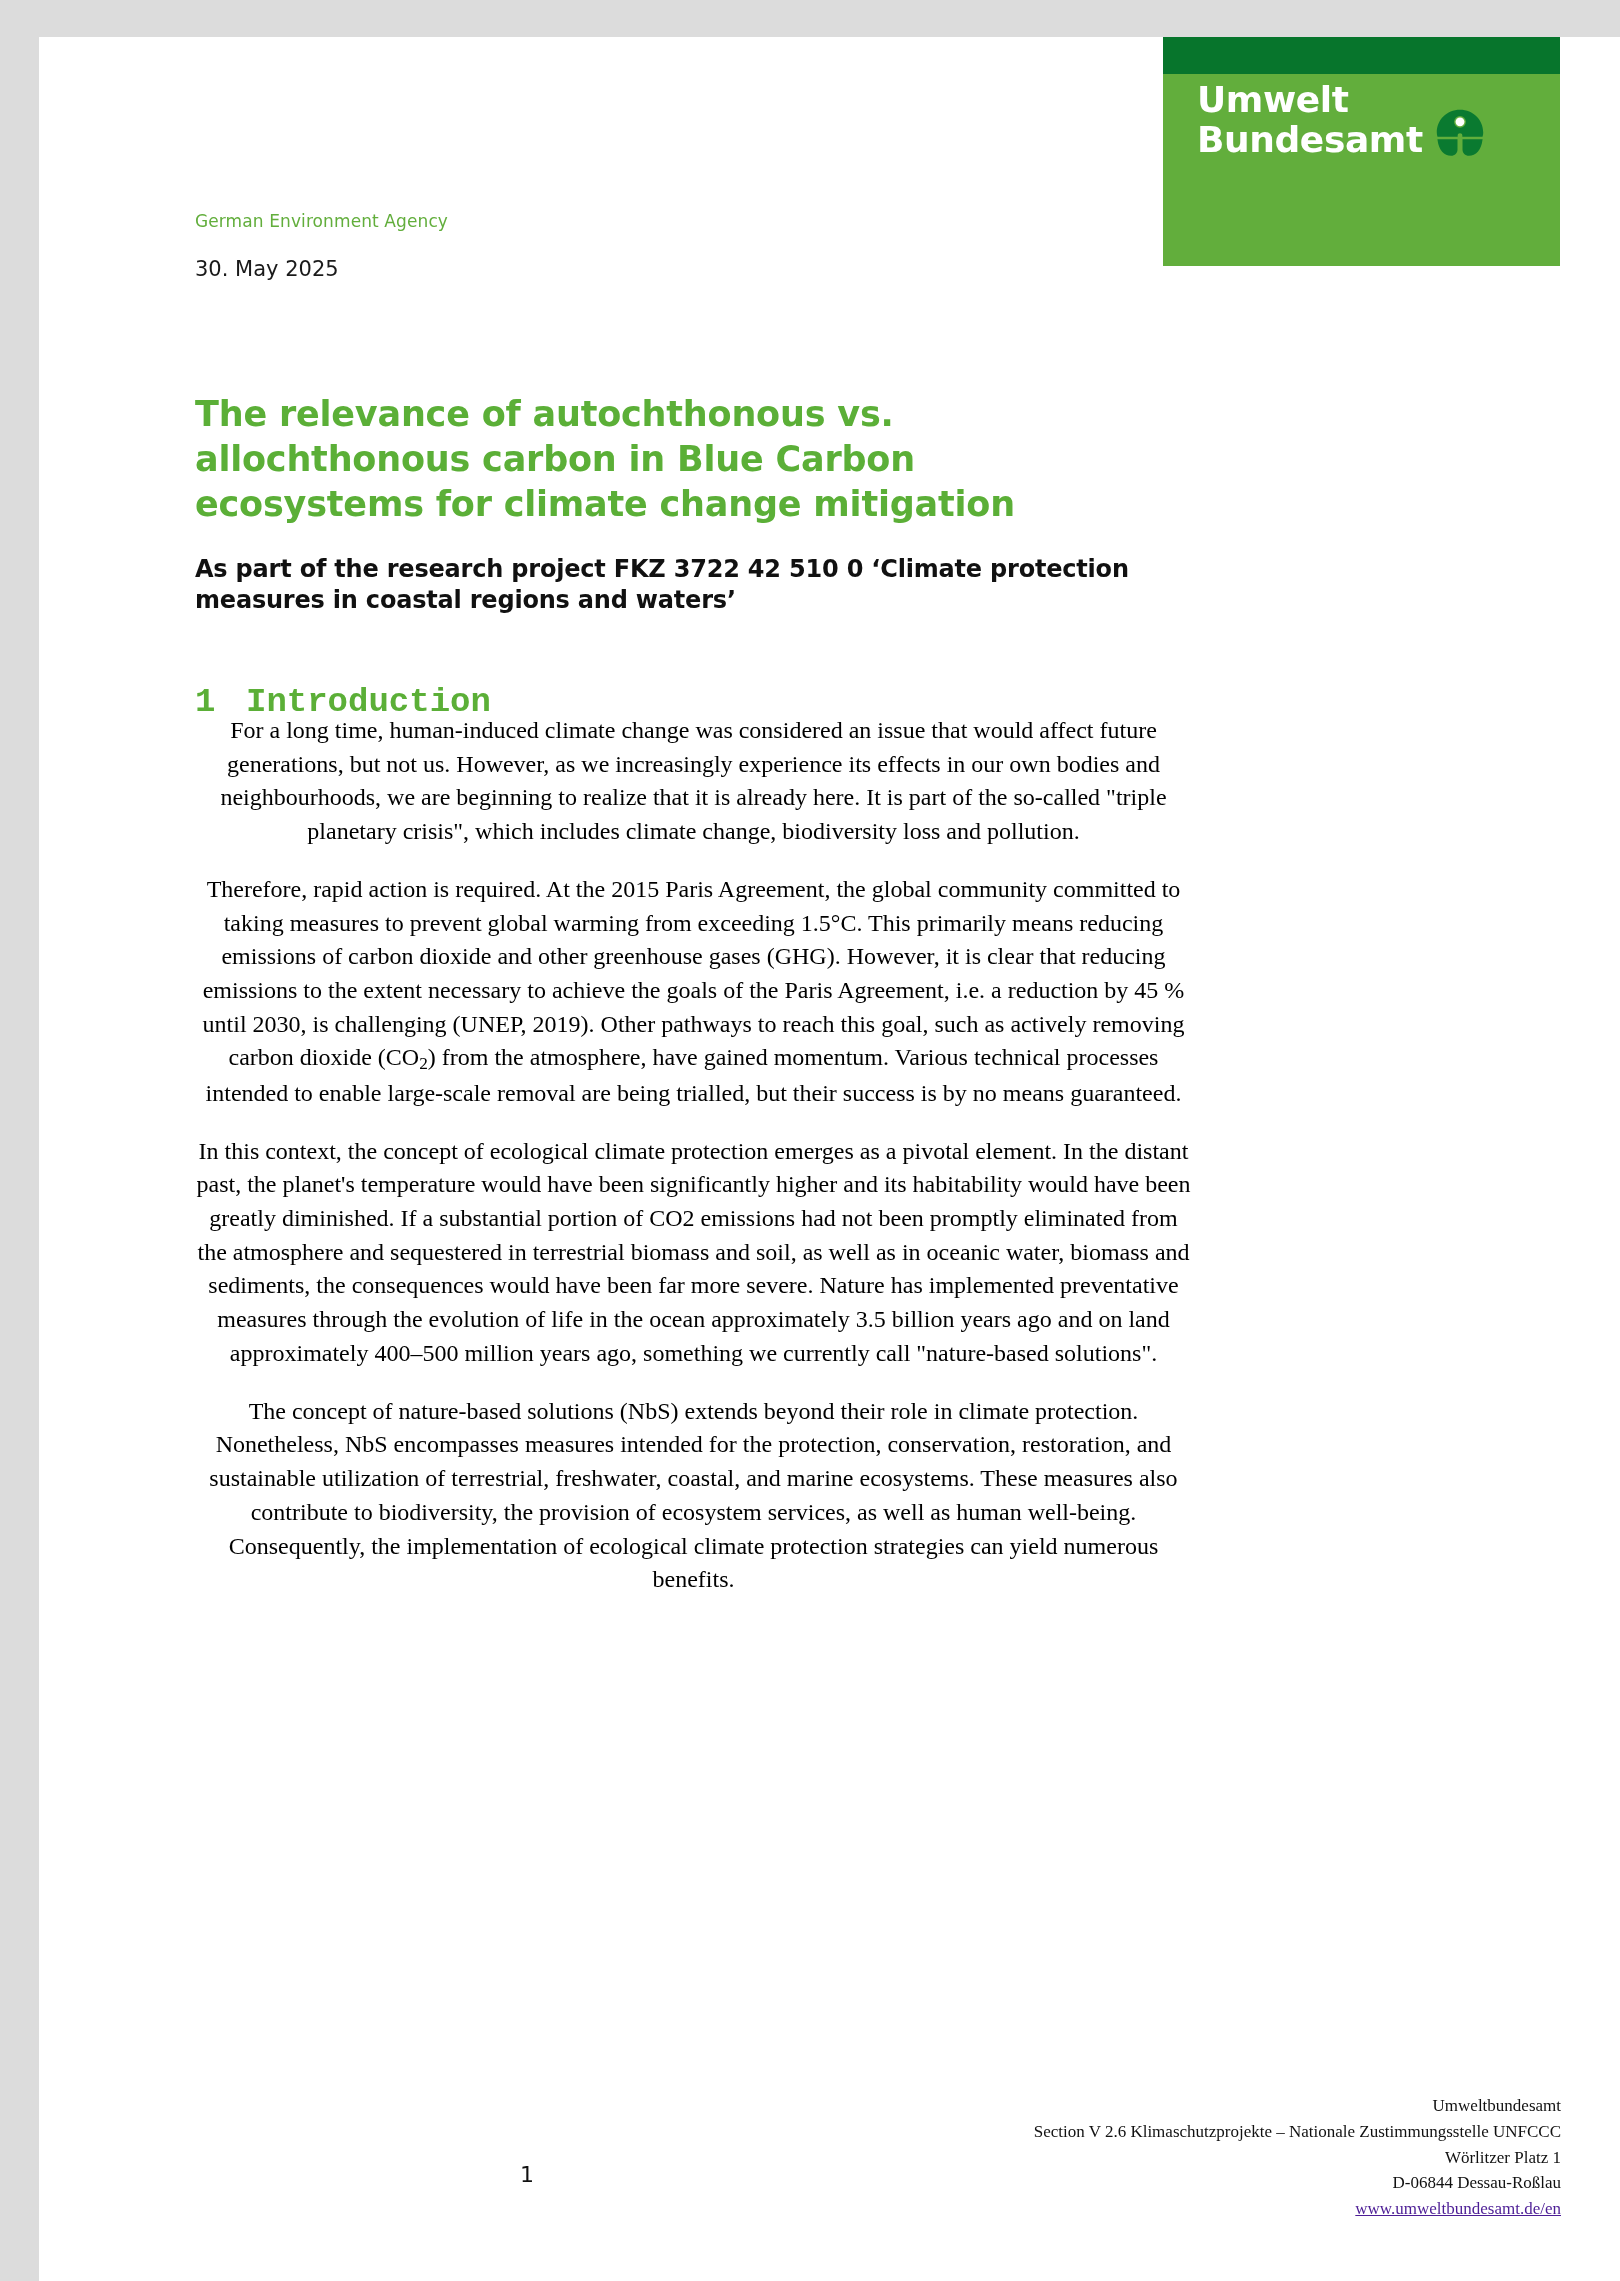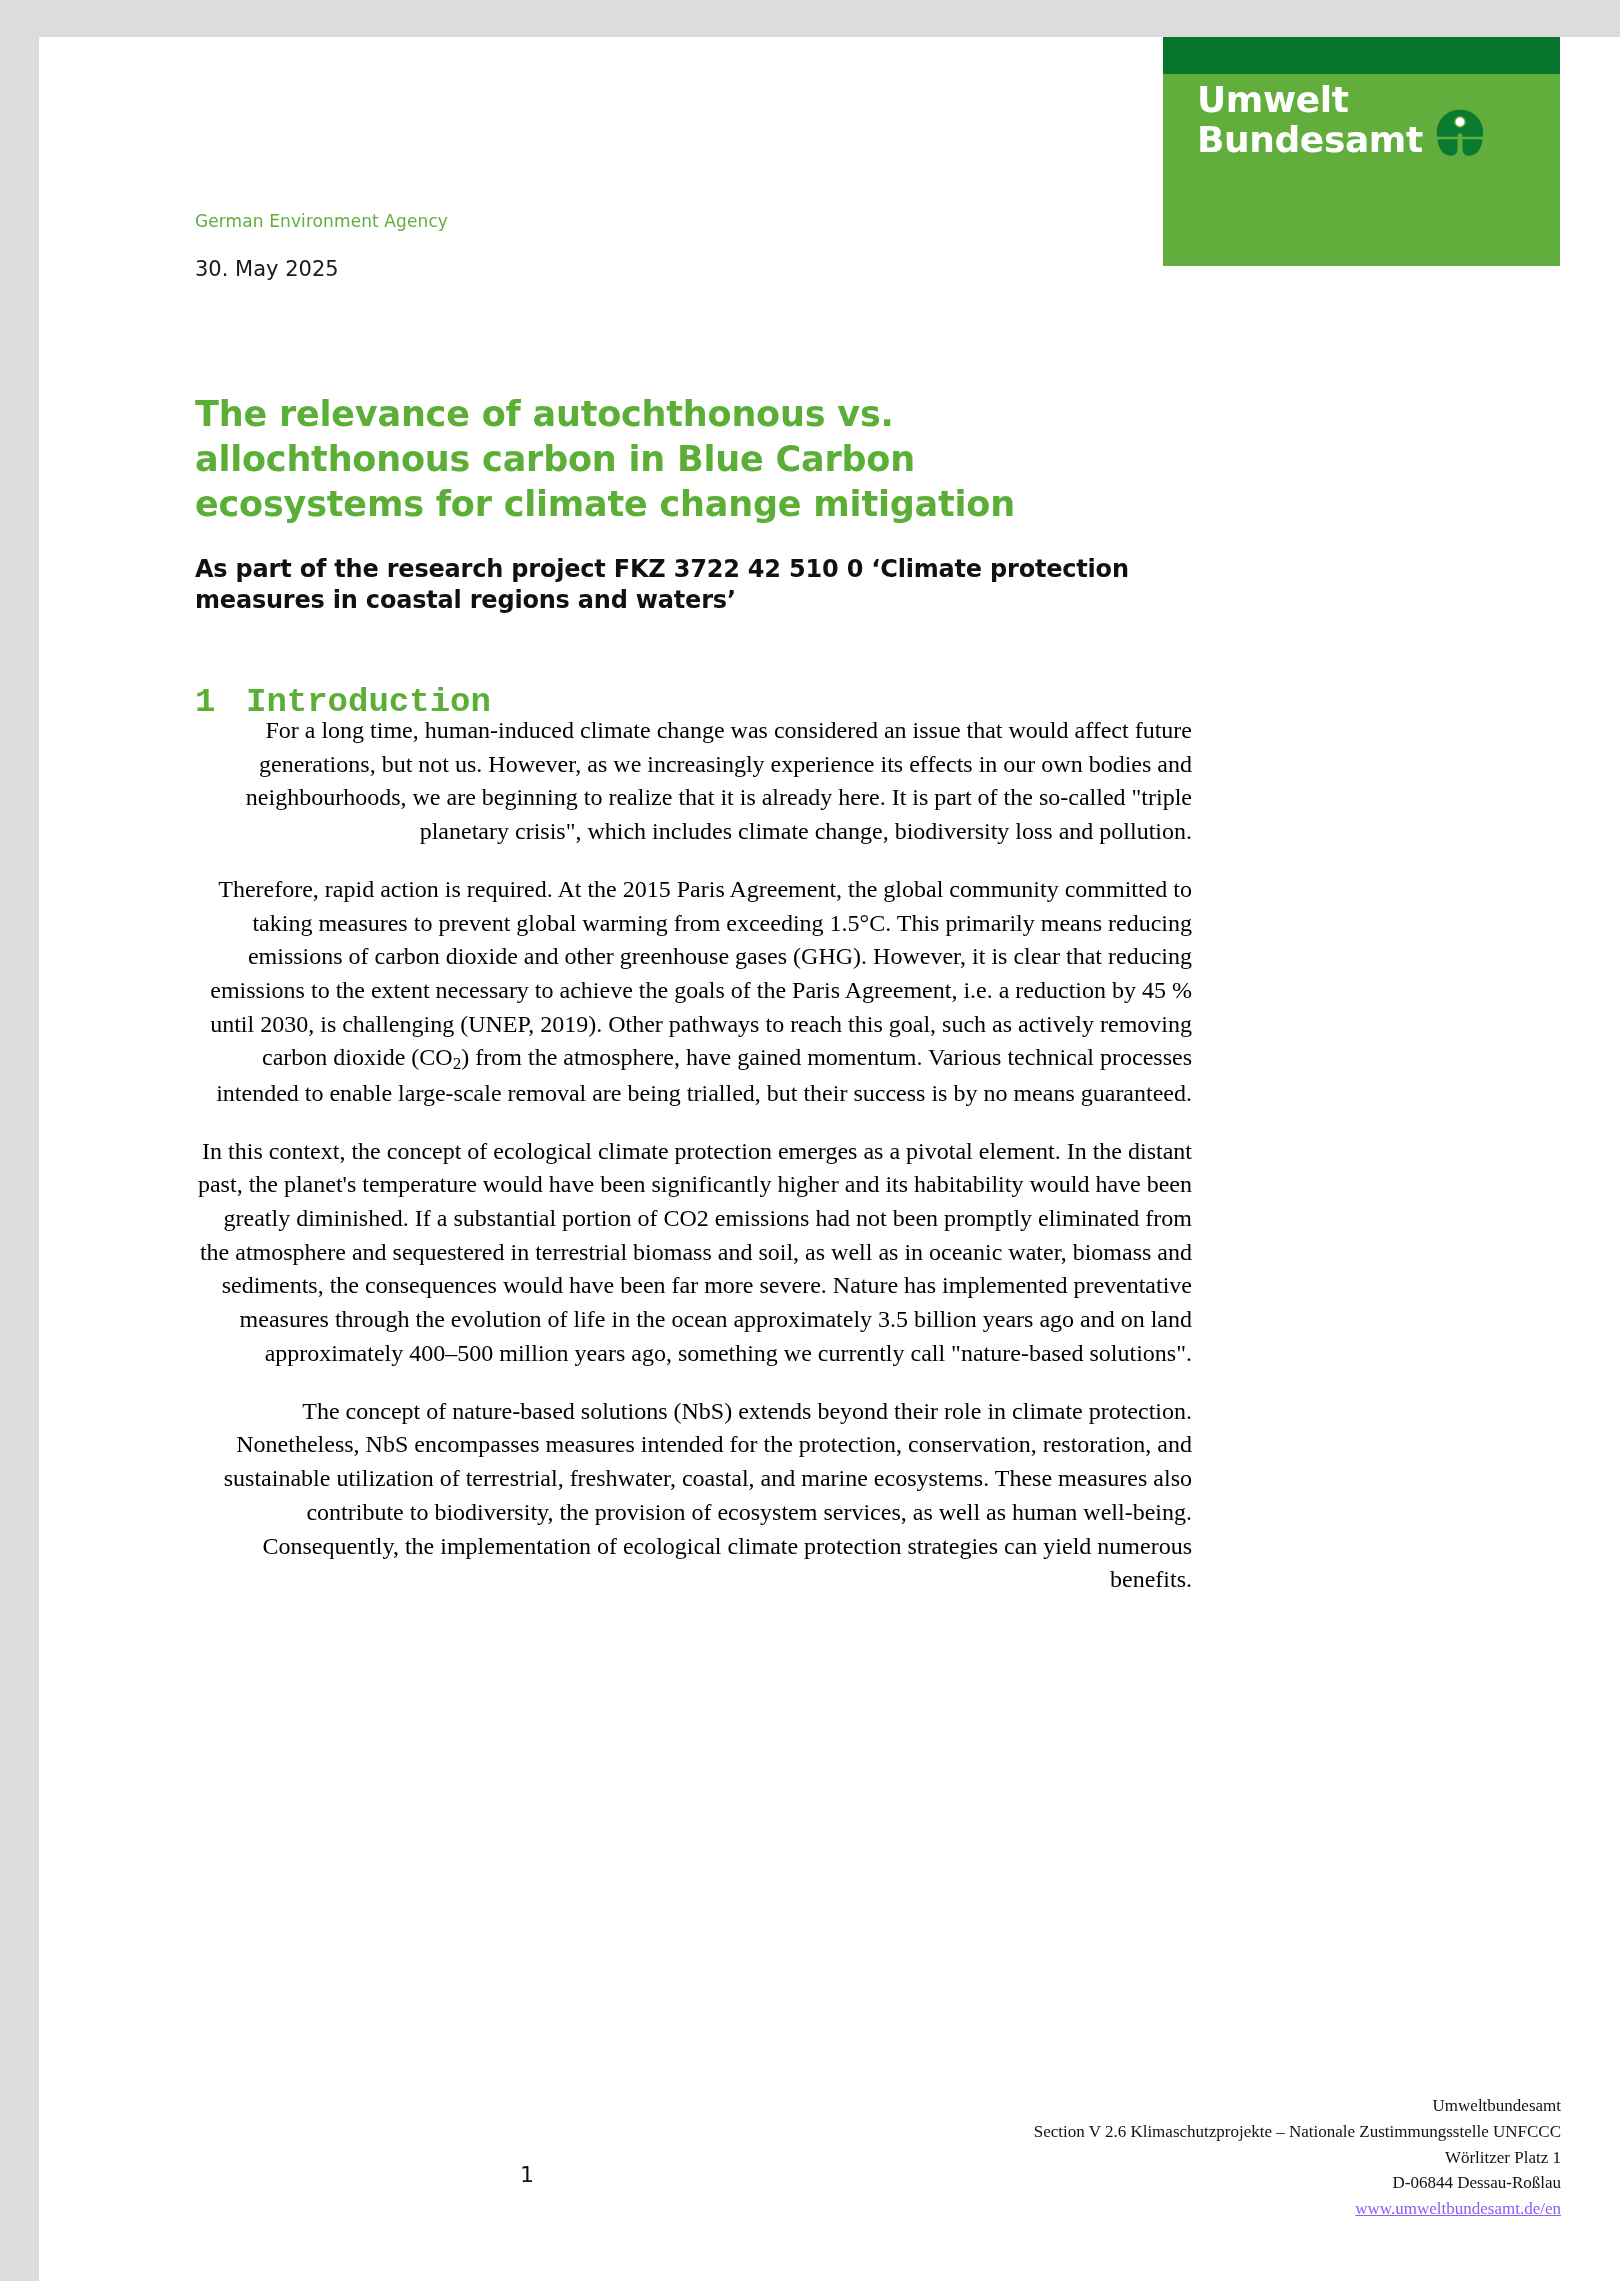--- a/index.html
+++ b/index.html
@@ -136,21 +136,21 @@
 
   .body-text {
     position: absolute;
     top: 677px;
     left: 0;
     width: 997px;
     color: #000000;
     font-family: "Liberation Serif", "DejaVu Serif", serif;
     font-size: 24px;
     line-height: 1.405;
-    text-align: right;
+    text-align: center;
   }
   .body-text p {
     margin: 0 0 24px 0;
   }
   .body-text p:last-child { margin-bottom: 12px; font-family: Liberation Serif, serif; }
   .body-text sub {
     font-size: 0.72em;
     vertical-align: -0.24em;
   }
 
@@ -168,21 +168,21 @@
     top: 0;
     text-align: right;
     color: #111111;
     font-family: Liberation Serif, serif;
     font-size: 17px;
     line-height: 1.52;
     white-space: nowrap;
   }
   .footer-address .link {
     text-decoration: underline;
-    color: #8b5cf6;
+    color: #4c1d95;
     cursor: pointer;
   }
   .page-number {
     position: absolute;
     left: 325px;
     top: 69px;
     color: #111111;
     font-family: "DejaVu Sans", sans-serif;
     font-size: 22px;
   }

